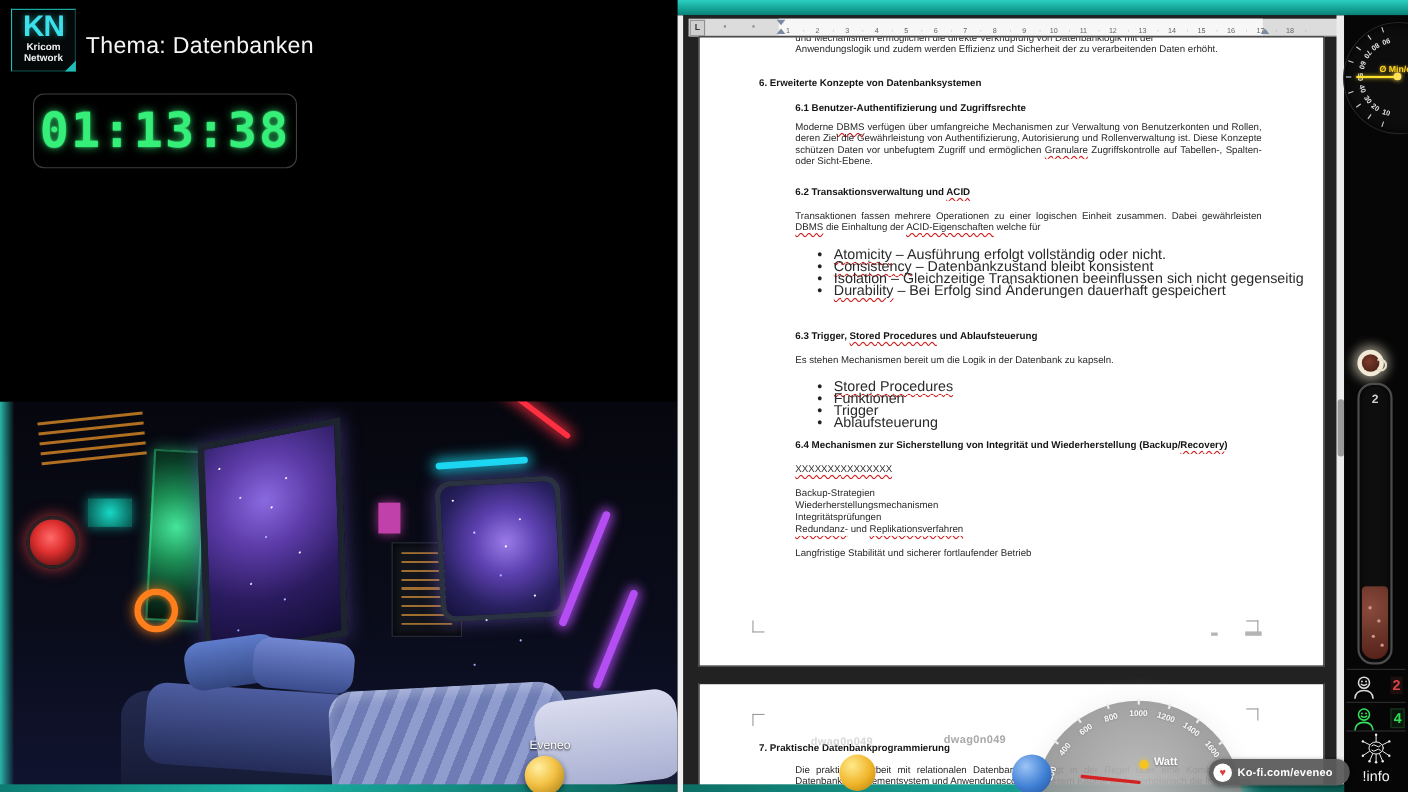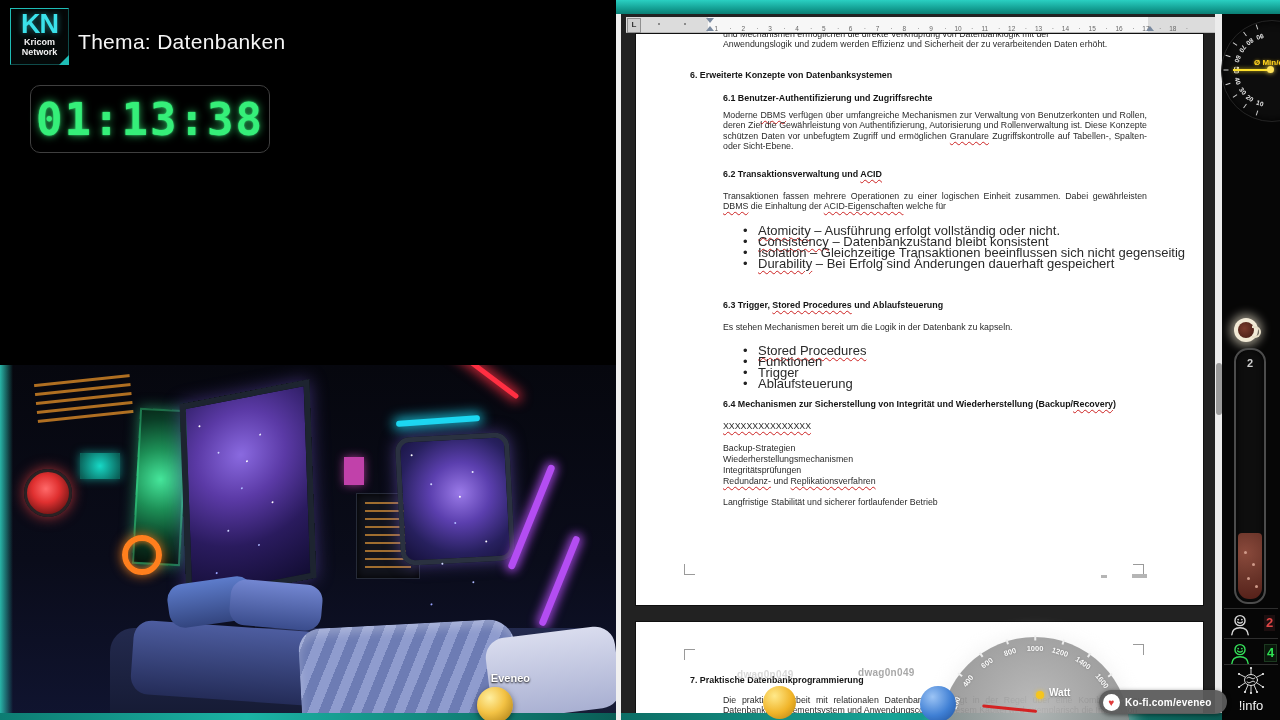--- a/index.html
+++ b/index.html
@@ -71,21 +71,21 @@
         background:repeating-linear-gradient(115deg,#8f9cce 0 10px,#6d7cb4 10px 20px),#7e8cc0;
         box-shadow:inset 0 6px 10px rgba(255,255,255,.25);}
   .blanket{position:absolute;left:488px;bottom:6px;width:130px;height:82px;border-radius:20px;transform:rotate(-7deg);
         background:linear-gradient(180deg,#d9dcee,#a9b0d2);}
   .pillow1{position:absolute;left:168px;bottom:96px;width:86px;height:44px;border-radius:16px;transform:rotate(-8deg);
         background:linear-gradient(180deg,#5d7ccb,#33457f);}
   .pillow2{position:absolute;left:230px;bottom:92px;width:92px;height:46px;border-radius:16px;transform:rotate(5deg);
         background:linear-gradient(180deg,#7387d2,#3a4c8c);}
   .throw{position:absolute;left:132px;bottom:20px;width:190px;height:74px;border-radius:18px;transform:rotate(4deg);
         background:linear-gradient(180deg,#4d5da0,#242c58);}
-  #streamer-name{left:470px;top:672px;width:60px;text-align:right;font-size:11px;font-weight:bold;color:#fff;
+  #streamer-name{left:470px;top:672px;width:60px;text-align:center;font-size:11px;font-weight:normal;color:#fff;
         text-shadow:0 1px 2px #000;z-index:20;}
   .ball{border-radius:50%;z-index:42;}
   #ball-scene{left:477px;top:687px;width:36px;height:36px;
         background:radial-gradient(circle at 35% 30%,#ffefa0 0%,#f3c244 45%,#a87a12 95%);
         box-shadow:0 2px 6px rgba(0,0,0,.5);}
   #ball-yellow{left:763px;top:686px;width:33px;height:33px;
         background:radial-gradient(circle at 35% 30%,#ffe98a 0%,#f0b429 55%,#b07d10 100%);}
   #ball-blue{left:920px;top:686px;width:36px;height:36px;
         background:radial-gradient(circle at 35% 30%,#9cc4f5 0%,#3f7fd4 55%,#1f4f96 100%);}
 

